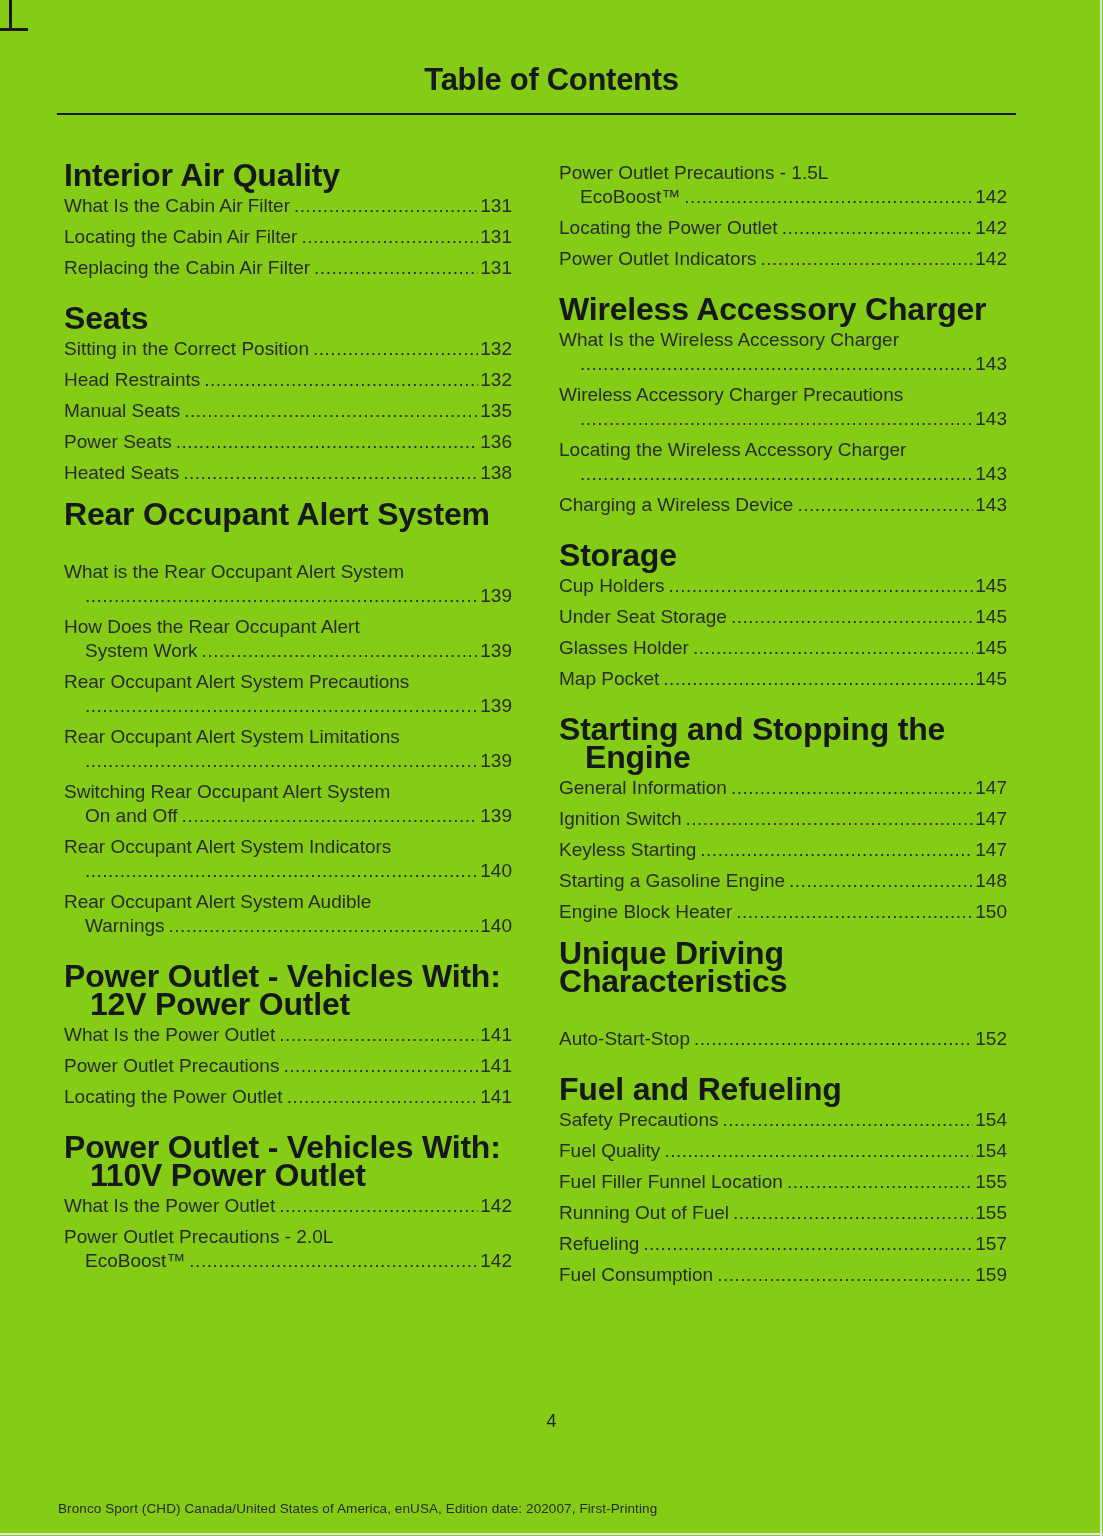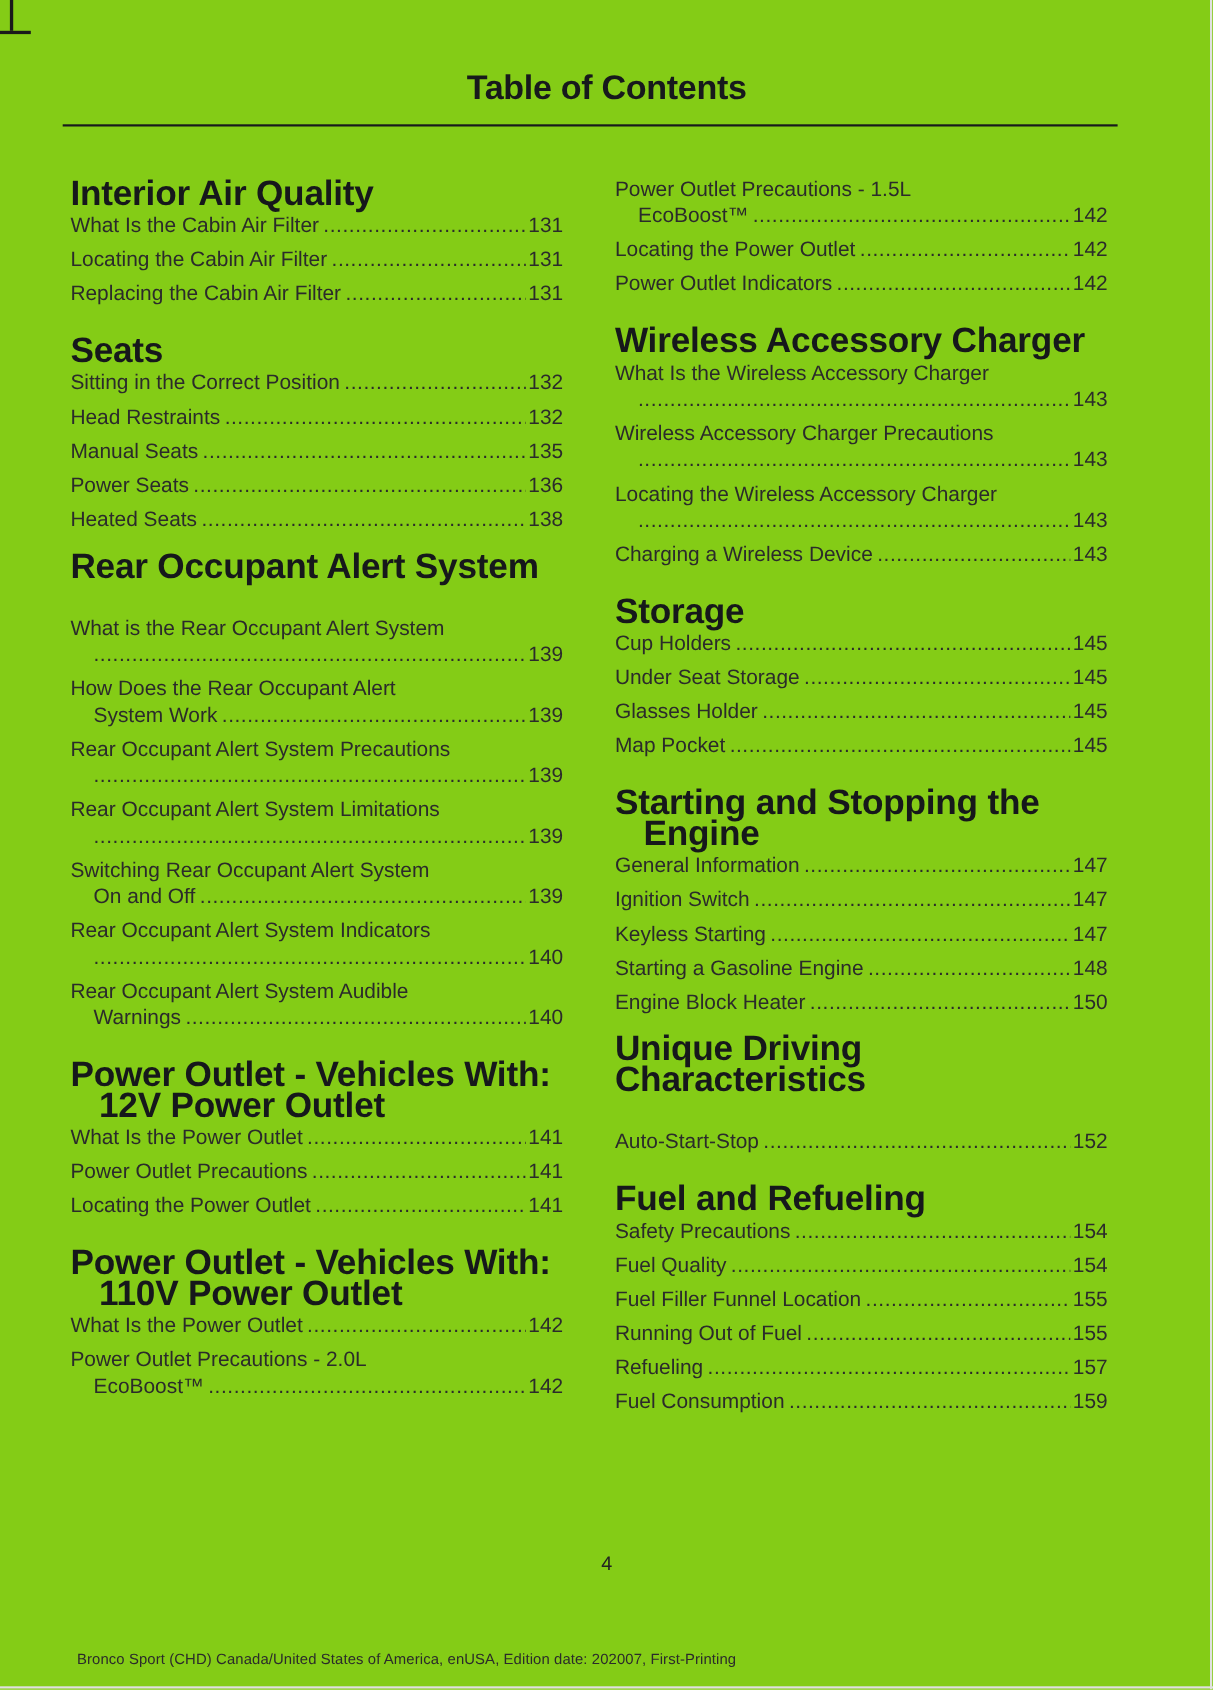--- a/index.html
+++ b/index.html
@@ -28,21 +28,21 @@
   .entry-text { }
   .entry-final { display: flex; align-items: flex-start; }
   .entry-final.cont { padding-left: 21px; }
   .etext { white-space: nowrap; }
   .etext.hasText { margin-right: 4px; }
   .dots { flex: 1 1 auto; overflow: hidden; white-space: nowrap; min-width: 14px; }
   .dots::after { content: "......................................................................................................................................................................"; letter-spacing: 0.5px; }
   .pg { margin-left: 2px; }
 
   .page-number { position: absolute; left: 0; right: 0; bottom: 104px; text-align: center; font-size: 18px; color: #222222; }
-  .footer { position: absolute; left: 70px; bottom: 20px; font-size: 13.5px; color: #2b2b2b; letter-spacing: 0.1px; }
+  .footer { position: absolute; left: 58px; bottom: 20px; font-size: 13.5px; color: #2b2b2b; letter-spacing: 0.1px; }
 </style>
 </head>
 <body>
 
 <div class="page">
   <div class="crop-v"></div>
   <div class="crop-h"></div>
   <div class="edge-right"></div>
   <div class="edge-bottom"></div>
 

